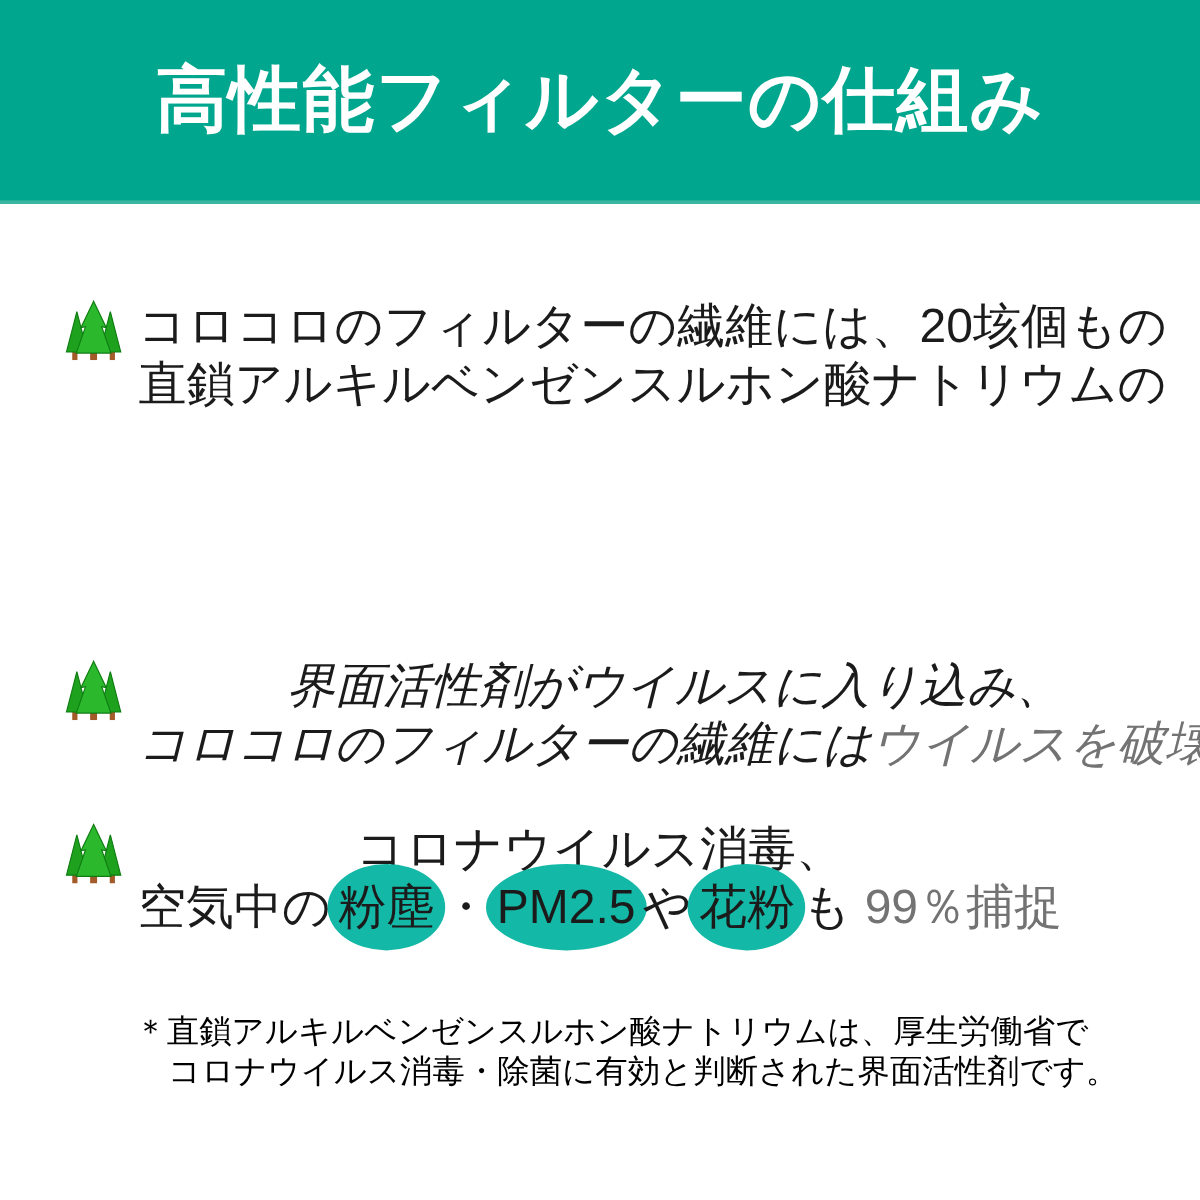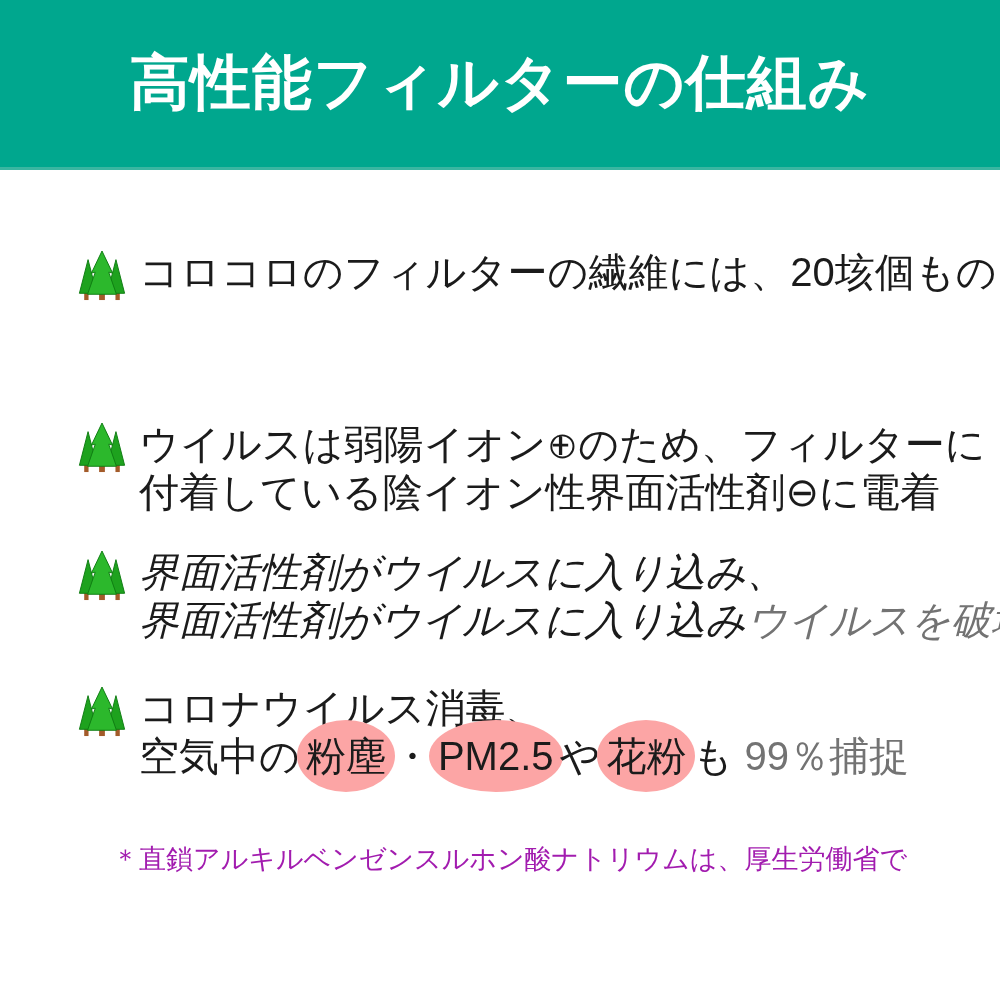--- a/index.html
+++ b/index.html
@@ -31,23 +31,24 @@
     font-size: 60px;
     font-weight: 700;
     color: #ffffff;
     letter-spacing: 1px;
     white-space: nowrap;
   }
 
   
   .bullet {
     position: absolute;
-    left: 77px;
+    left: 53px;
     display: flex;
     align-items: flex-start;
+    text-align: center;
   }
   .bullet-1 { top: 248px; }
   .bullet-2 { top: 420px; }
   .bullet-3 { top: 548px; font-style: italic; }
   .bullet-4 { top: 684px; }
 
   .tree {
     flex: 0 0 auto;
     width: 50px;
     height: 52px;
@@ -64,35 +65,35 @@
     letter-spacing: 0;
     white-space: nowrap;
   }
   .sup {
     font-size: 0.6em;
     vertical-align: super;
     line-height: 0;
   }
   .red { color: #737373; }
   .hl {
-    background: #fca5a5;
+    background: #14b8a6;
     border-radius: 50%;
     padding: 14px 9px;
     margin: 0 -3px;
   }
 
   
   .footnote {
     position: absolute;
     left: 112px;
     top: 842px;
     font-size: 27px;
     line-height: 34px;
     font-weight: 400;
-    color: #a21caf;
+    color: #000000;
     white-space: nowrap;
   }
   .fn-cont { padding-left: 28px; }
 </style>
 </head>
 <body>
 
 <div class="page">
 
   <div class="header">
@@ -105,54 +106,39 @@
           <rect x="7.5" y="43" width="4.5" height="9" fill="#a35b2a"></rect>
           <rect x="40" y="43" width="4.5" height="9" fill="#a35b2a"></rect>
           <path d="M11.5 10 L2.5 45 L20.5 45 Z" fill="#1ea21e" stroke="#0f7c12" stroke-width="1"></path>
           <path d="M40.5 10 L31.5 45 L49.5 45 Z" fill="#1ea21e" stroke="#0f7c12" stroke-width="1"></path>
           <rect x="23" y="41" width="6" height="11" fill="#a35b2a"></rect>
           <path d="M26 1 L15 24 L19 23 L11 46 L41 46 L33 23 L37 24 Z" fill="#2cb82c" stroke="#0f7c12" stroke-width="1"></path>
         </svg>
       </span>
     <div class="btext">
       <div><span>コロコロのフィルターの繊維には、20垓個もの</span></div>
+      <div><span>直鎖アルキルベンゼンスルホン酸ナトリウムの</span></div>
     </div>
   </div>
 
-  <div class="bullet bullet-2">
-    <span class="tree">
-        <svg viewBox="0 0 52 54">
-          <rect x="7.5" y="43" width="4.5" height="9" fill="#a35b2a"></rect>
-          <rect x="40" y="43" width="4.5" height="9" fill="#a35b2a"></rect>
-          <path d="M11.5 10 L2.5 45 L20.5 45 Z" fill="#1ea21e" stroke="#0f7c12" stroke-width="1"></path>
-          <path d="M40.5 10 L31.5 45 L49.5 45 Z" fill="#1ea21e" stroke="#0f7c12" stroke-width="1"></path>
-          <rect x="23" y="41" width="6" height="11" fill="#a35b2a"></rect>
-          <path d="M26 1 L15 24 L19 23 L11 46 L41 46 L33 23 L37 24 Z" fill="#2cb82c" stroke="#0f7c12" stroke-width="1"></path>
-        </svg>
-      </span>
-    <div class="btext">
-      <div><span>ウイルスは弱陽イオン⊕のため、フィルターに</span></div>
-      <div><span>付着している陰イオン性界面活性剤⊖に電着</span></div>
-    </div>
-  </div>
 
   <div class="bullet bullet-3">
     <span class="tree">
         <svg viewBox="0 0 52 54">
           <rect x="7.5" y="43" width="4.5" height="9" fill="#a35b2a"></rect>
           <rect x="40" y="43" width="4.5" height="9" fill="#a35b2a"></rect>
           <path d="M11.5 10 L2.5 45 L20.5 45 Z" fill="#1ea21e" stroke="#0f7c12" stroke-width="1"></path>
           <path d="M40.5 10 L31.5 45 L49.5 45 Z" fill="#1ea21e" stroke="#0f7c12" stroke-width="1"></path>
           <rect x="23" y="41" width="6" height="11" fill="#a35b2a"></rect>
           <path d="M26 1 L15 24 L19 23 L11 46 L41 46 L33 23 L37 24 Z" fill="#2cb82c" stroke="#0f7c12" stroke-width="1"></path>
         </svg>
       </span>
     <div class="btext">
       <div><span>界面活性剤がウイルスに入り込み、</span></div>
-      <div><span>界面活性剤がウイルスに入り込み</span><span class="red">ウイルスを破壊</span></div>
+      <div><span>コロコロのフィルターの繊維には</span><span class="red">ウイルスを破壊</span></div>
     </div>
   </div>
 
   <div class="bullet bullet-4">
     <span class="tree">
         <svg viewBox="0 0 52 54">
           <rect x="7.5" y="43" width="4.5" height="9" fill="#a35b2a"></rect>
           <rect x="40" y="43" width="4.5" height="9" fill="#a35b2a"></rect>
           <path d="M11.5 10 L2.5 45 L20.5 45 Z" fill="#1ea21e" stroke="#0f7c12" stroke-width="1"></path>
           <path d="M40.5 10 L31.5 45 L49.5 45 Z" fill="#1ea21e" stroke="#0f7c12" stroke-width="1"></path>
@@ -161,15 +147,16 @@
         </svg>
       </span>
     <div class="btext">
       <div><span>コロナウイルス消毒、</span></div>
       <div><span>空気中の</span><span class="hl">粉塵</span><span>・</span><span class="hl">PM2.5</span><span>や</span><span class="hl">花粉</span><span>も </span><span class="red">99％捕捉</span></div>
     </div>
   </div>
 
   <div class="footnote">
     <div>＊直鎖アルキルベンゼンスルホン酸ナトリウムは、厚生労働省で</div>
+    <div class="fn-cont">コロナウイルス消毒・除菌に有効と判断された界面活性剤です。</div>
   </div>
 
 </div>
 
 </body></html>

